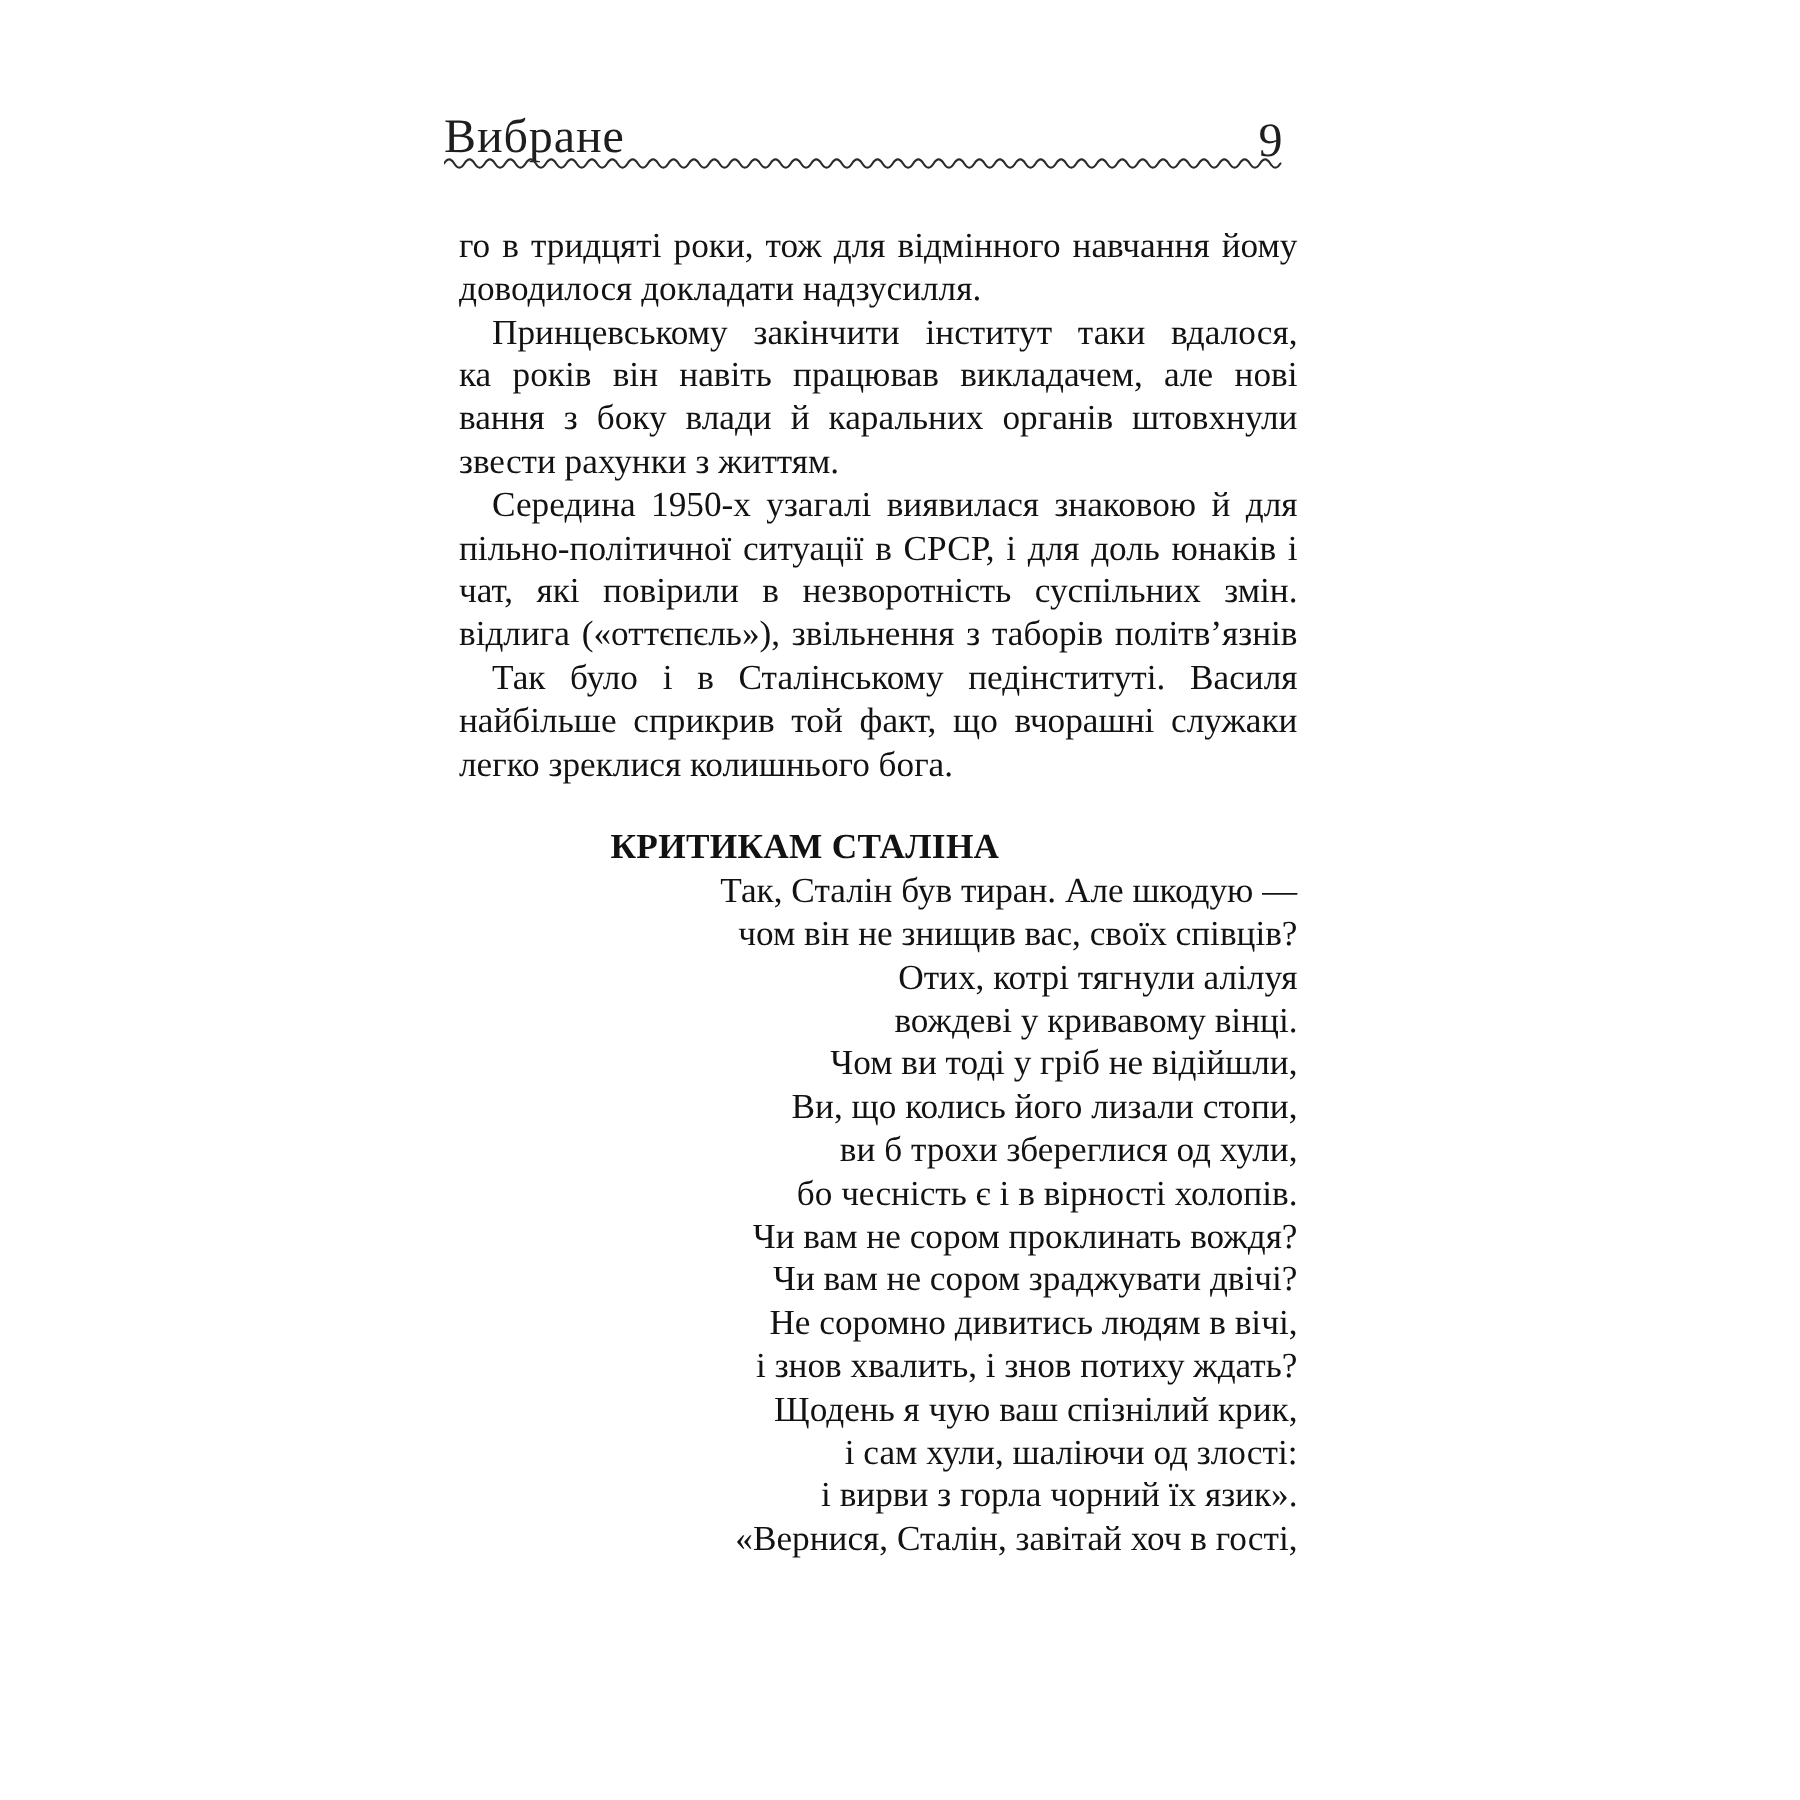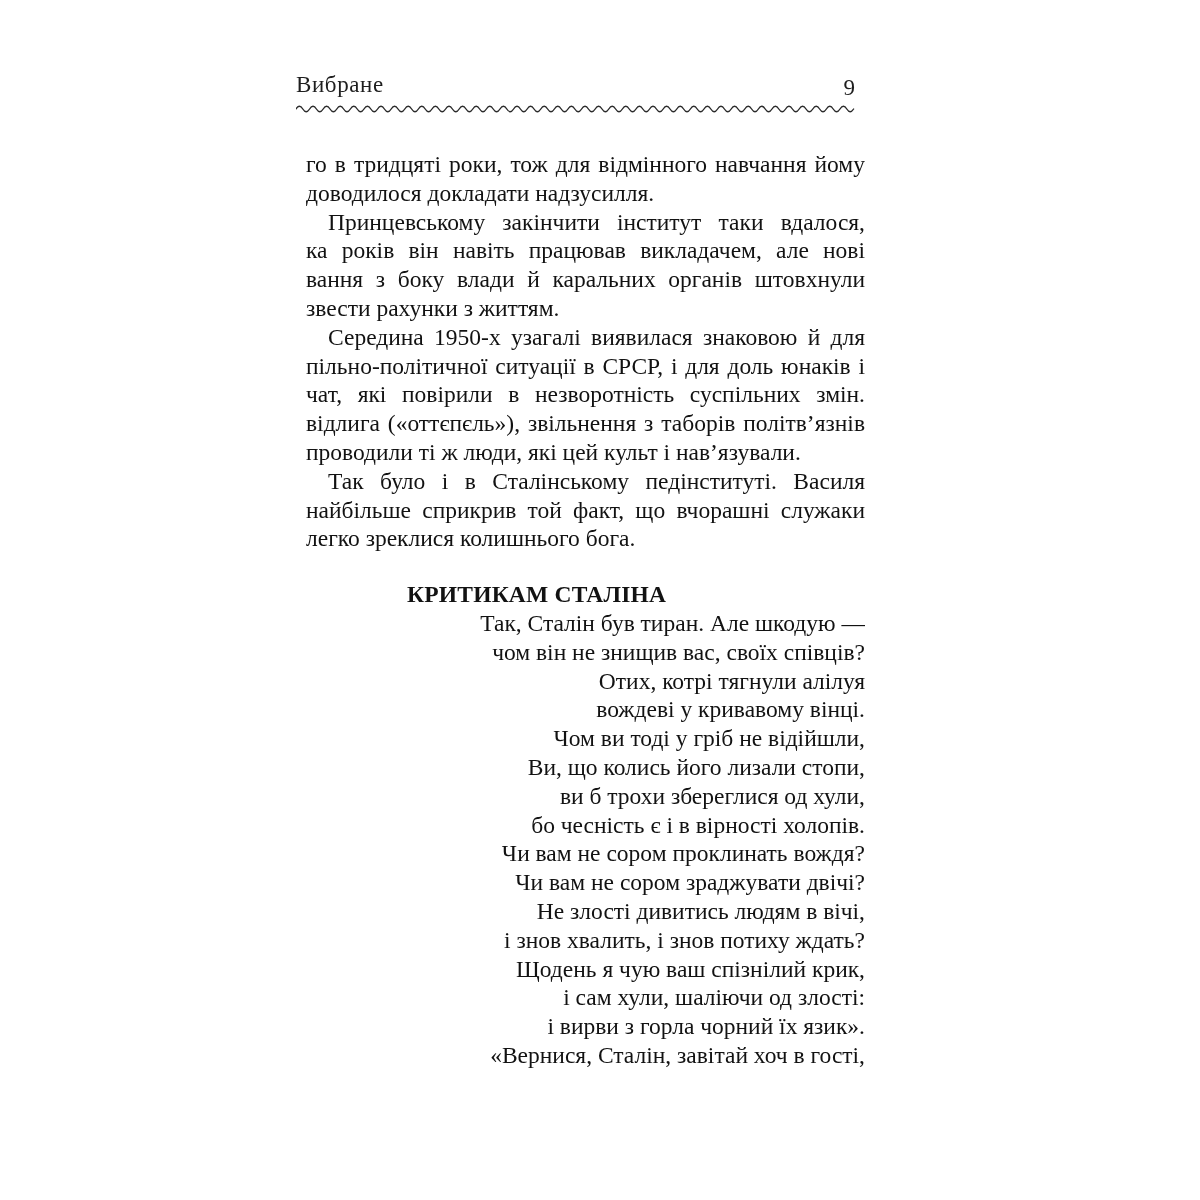--- a/index.html
+++ b/index.html
@@ -17,21 +17,21 @@
     overflow: hidden;
   }
   .header-row {
     position: absolute;
     left: 296px;
     top: 72px;
     width: 559px;
     display: flex;
     justify-content: space-between;
     align-items: flex-end;
-    font-size: 23px;
+    font-size: 32px;
     color: #1e1e1e;
   }
   .running-title {
     letter-spacing: 0.6px;
   }
   .page-number {
     transform: translateY(3px);
   }
   .wavy-divider {
     position: absolute;
@@ -96,39 +96,38 @@
         <div class="prose-line">го в тридцяті роки, тож для відмінного навчання йому</div>
         <div class="prose-line last-line">доводилося докладати надзусилля.</div>
         <div class="prose-line first-indent">Принцевському закінчити інститут таки вдалося, кіль-</div>
         <div class="prose-line">ка років він навіть працював викладачем, але нові цьку-</div>
         <div class="prose-line">вання з боку влади й каральних органів штовхнули його</div>
         <div class="prose-line last-line">звести рахунки з життям.</div>
         <div class="prose-line first-indent">Середина 1950-х узагалі виявилася знаковою й для сус-</div>
         <div class="prose-line">пільно-політичної ситуації в СРСР, і для доль юнаків і дів-</div>
         <div class="prose-line">чат, які повірили в незворотність суспільних змін. Утім,</div>
         <div class="prose-line">відлига («оттєпєль»), звільнення з таборів політв’язнів та</div>
-        <div class="prose-line last-line">проводили ті ж люди, які цей культ і нав’язували.</div>
         <div class="prose-line first-indent">Так було і в Сталінському педінституті. Василя Стуса</div>
         <div class="prose-line">найбільше сприкрив той факт, що вчорашні служаки так</div>
         <div class="prose-line last-line">легко зреклися колишнього бога.</div>
       </div>
     <div class="poem">
       <div class="poem-title">КРИТИКАМ СТАЛІНА</div>
       <div id="poem-lines">
           <div class="poem-line">Так, Сталін був тиран. Але шкодую —</div>
           <div class="poem-line">чом він не знищив вас, своїх співців?</div>
           <div class="poem-line">Отих, котрі тягнули алілуя</div>
           <div class="poem-line">вождеві у кривавому вінці.</div>
           <div class="poem-line">Чом ви тоді у гріб не відійшли,</div>
           <div class="poem-line">Ви, що колись його лизали стопи,</div>
           <div class="poem-line">ви б трохи збереглися од хули,</div>
           <div class="poem-line">бо чесність є і в вірності холопів.</div>
           <div class="poem-line">Чи вам не сором проклинать вождя?</div>
           <div class="poem-line">Чи вам не сором зраджувати двічі?</div>
-          <div class="poem-line">Не злості дивитись людям в вічі,</div>
+          <div class="poem-line">Не соромно дивитись людям в вічі,</div>
           <div class="poem-line">і знов хвалить, і знов потиху ждать?</div>
           <div class="poem-line">Щодень я чую ваш спізнілий крик,</div>
           <div class="poem-line">і сам хули, шаліючи од злості:</div>
           <div class="poem-line">і вирви з горла чорний їх язик».</div>
           <div class="poem-line">«Вернися, Сталін, завітай хоч в гості,</div>
         </div>
     </div>
   </div>
 
 </div>

